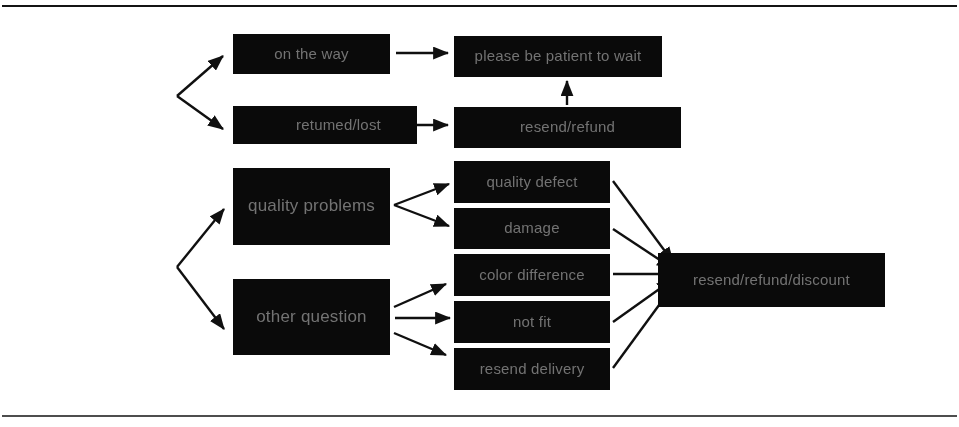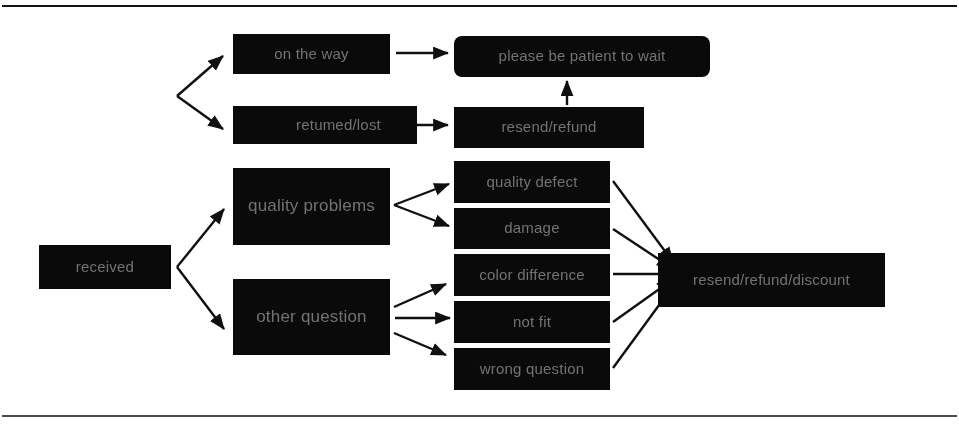--- a/index.html
+++ b/index.html
@@ -75,25 +75,24 @@
     <line x1="394" y1="333" x2="446" y2="355" marker-end="url(#arrow)"></line>
     <line x1="613" y1="181" x2="673" y2="262" marker-end="url(#arrow)"></line>
     <line x1="613" y1="229" x2="672" y2="268" marker-end="url(#arrow)"></line>
     <line x1="613" y1="274" x2="674" y2="274" marker-end="url(#arrow)"></line>
     <line x1="613" y1="322" x2="672" y2="280" marker-end="url(#arrow)"></line>
     <line x1="613" y1="368" x2="673" y2="286" marker-end="url(#arrow)"></line>
   </svg>
 
   <div class="node" style="left:233px; top:34px;  width:157px; height:40px;">on the way</div>
   <div class="node" style="left:233px; top:106px; width:157px; height:38px;padding-left:27px;">retumed/lost</div>
-  <div class="node" style="left:454px; top:36px;  width:256px; height:41px;border-radius:8px;">please be patient to wait</div>
-  <div class="node" style="left:454px; top:107px; width:190px; height:41px;">resend/refund</div>
-  <div class="node" style="left:39px;  top:245px; width:132px; height:44px;">received</div>
+  <div class="node" style="left:454px; top:36px;  width:208px; height:41px;">please be patient to wait</div>
+  <div class="node" style="left:454px; top:107px; width:227px; height:41px;">resend/refund</div>
   <div class="node big" style="left:233px; top:168px; width:157px; height:77px;">quality problems</div>
   <div class="node big" style="left:233px; top:279px; width:157px; height:76px;">other question</div>
   <div class="node" style="left:454px; top:161px; width:156px; height:42px;">quality defect</div>
   <div class="node" style="left:454px; top:208px; width:156px; height:41px;">damage</div>
   <div class="node" style="left:454px; top:254px; width:156px; height:42px;">color difference</div>
   <div class="node" style="left:454px; top:301px; width:156px; height:42px;">not fit</div>
-  <div class="node" style="left:454px; top:348px; width:156px; height:42px;">wrong question</div>
+  <div class="node" style="left:454px; top:348px; width:156px; height:42px;">resend delivery</div>
   <div class="node" style="left:658px; top:253px; width:227px; height:54px;">resend/refund/discount</div>
 
 </div>
 
 </body></html>

